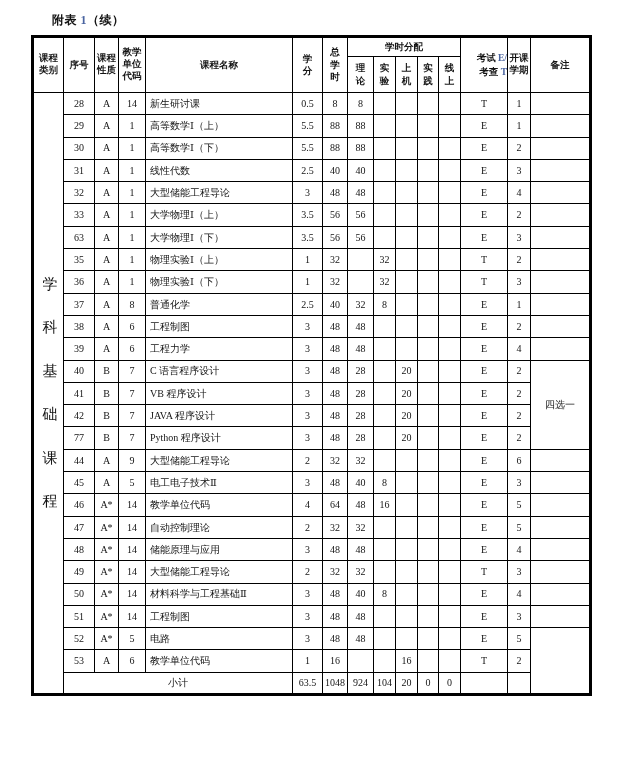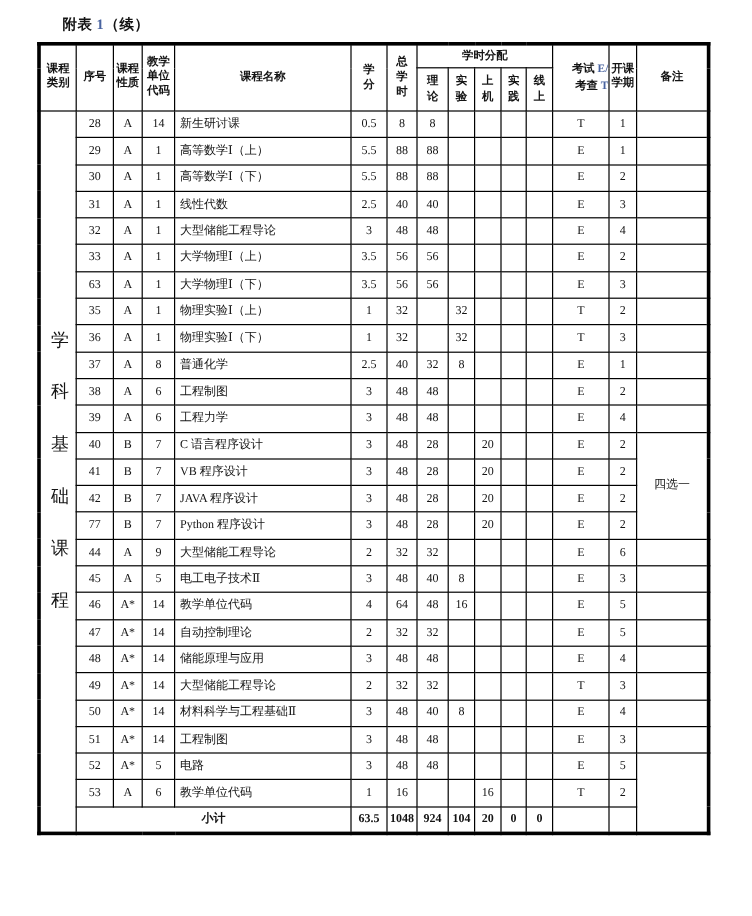--- a/index.html
+++ b/index.html
@@ -10,21 +10,21 @@
   td,th{border:1.6px solid #000;padding:0;text-align:center;vertical-align:middle;
     font-size:10px;line-height:1.15;overflow:hidden;}
   thead th{font-weight:bold;font-size:9.5px;}
   tr.h1{height:20px;}
   tr.h2{height:36px;}
   tbody tr{height:22.3px;}
   td.name{text-align:left;padding-left:4px;}
   .wrap2{width:20px;margin:0 auto;word-break:break-all;line-height:1.25;}
   .stack{width:11px;margin:0 auto;word-break:break-all;line-height:1.3;}
   .vtext{width:12px;margin:0 auto;word-break:break-all;font-weight:normal;font-size:15px;line-height:2.9;}
-  tr.subtotal td{font-weight:bold;}
+  tr.subtotal td{font-weight:normal;}
   .examline{line-height:1.5;text-align:right;}
 </style>
 </head>
 <body>
 
 <div class="title"><span>附表 </span><span class="blue" style="color: rgb(74, 100, 160);">1</span><span>（续）</span></div>
 
 <table class="doc">
   <colgroup>
     <col style="width:31px">

